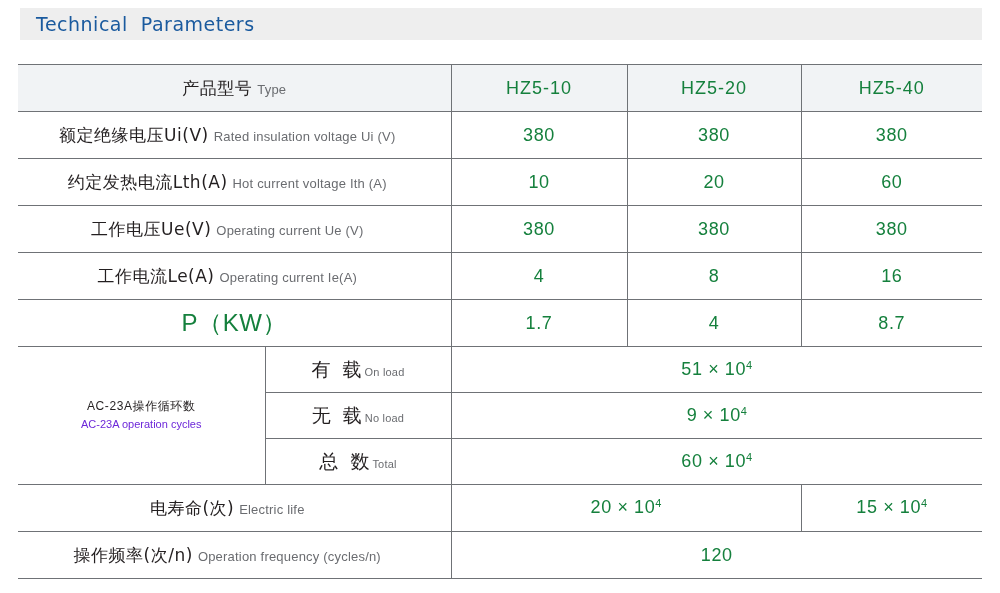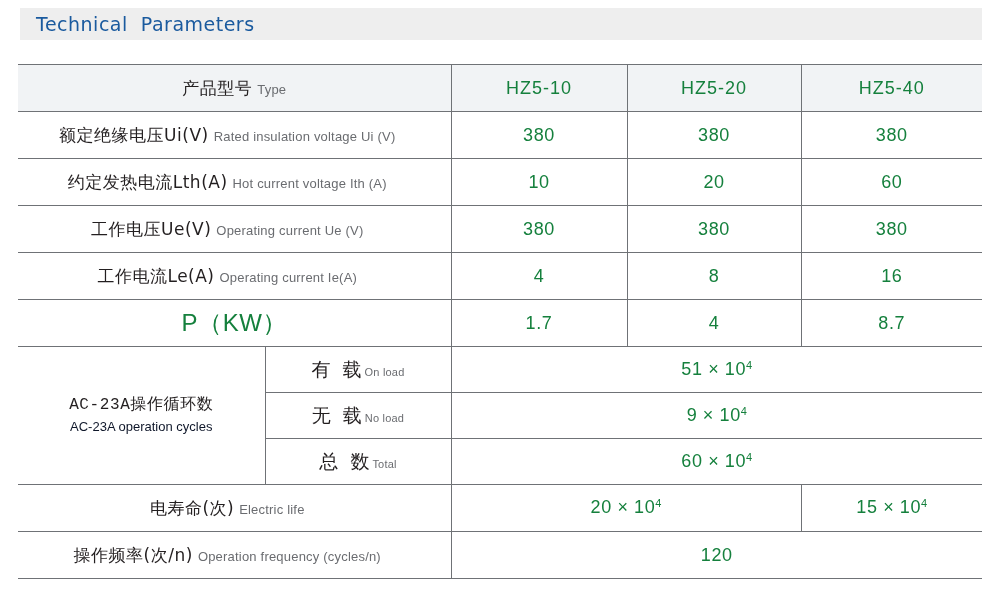--- a/index.html
+++ b/index.html
@@ -107,30 +107,30 @@
     letter-spacing: 0;
   }
 
   
   .ac-label {
     text-align: center;
     line-height: 1.32;
     padding: 6px 4px;
   }
   .ac-cn {
-    font-family: Liberation Mono, monospace;
-    font-size: 16px;
+    font-family: Liberation Sans, sans-serif;
+    font-size: 12px;
     color: #231f20;
     letter-spacing: 0.6px;
     display: block;
   }
   .ac-en {
     font-family: "Liberation Sans", sans-serif;
-    font-size: 13px;
-    color: #0f172a;
+    font-size: 11px;
+    color: #6d28d9;
     display: block;
     margin-top: 2px;
   }
 
   .sub-label {
     height: 45px;
     text-align: center;
   }
   .sub-cn {
     font-family: "DejaVu Sans", sans-serif;

